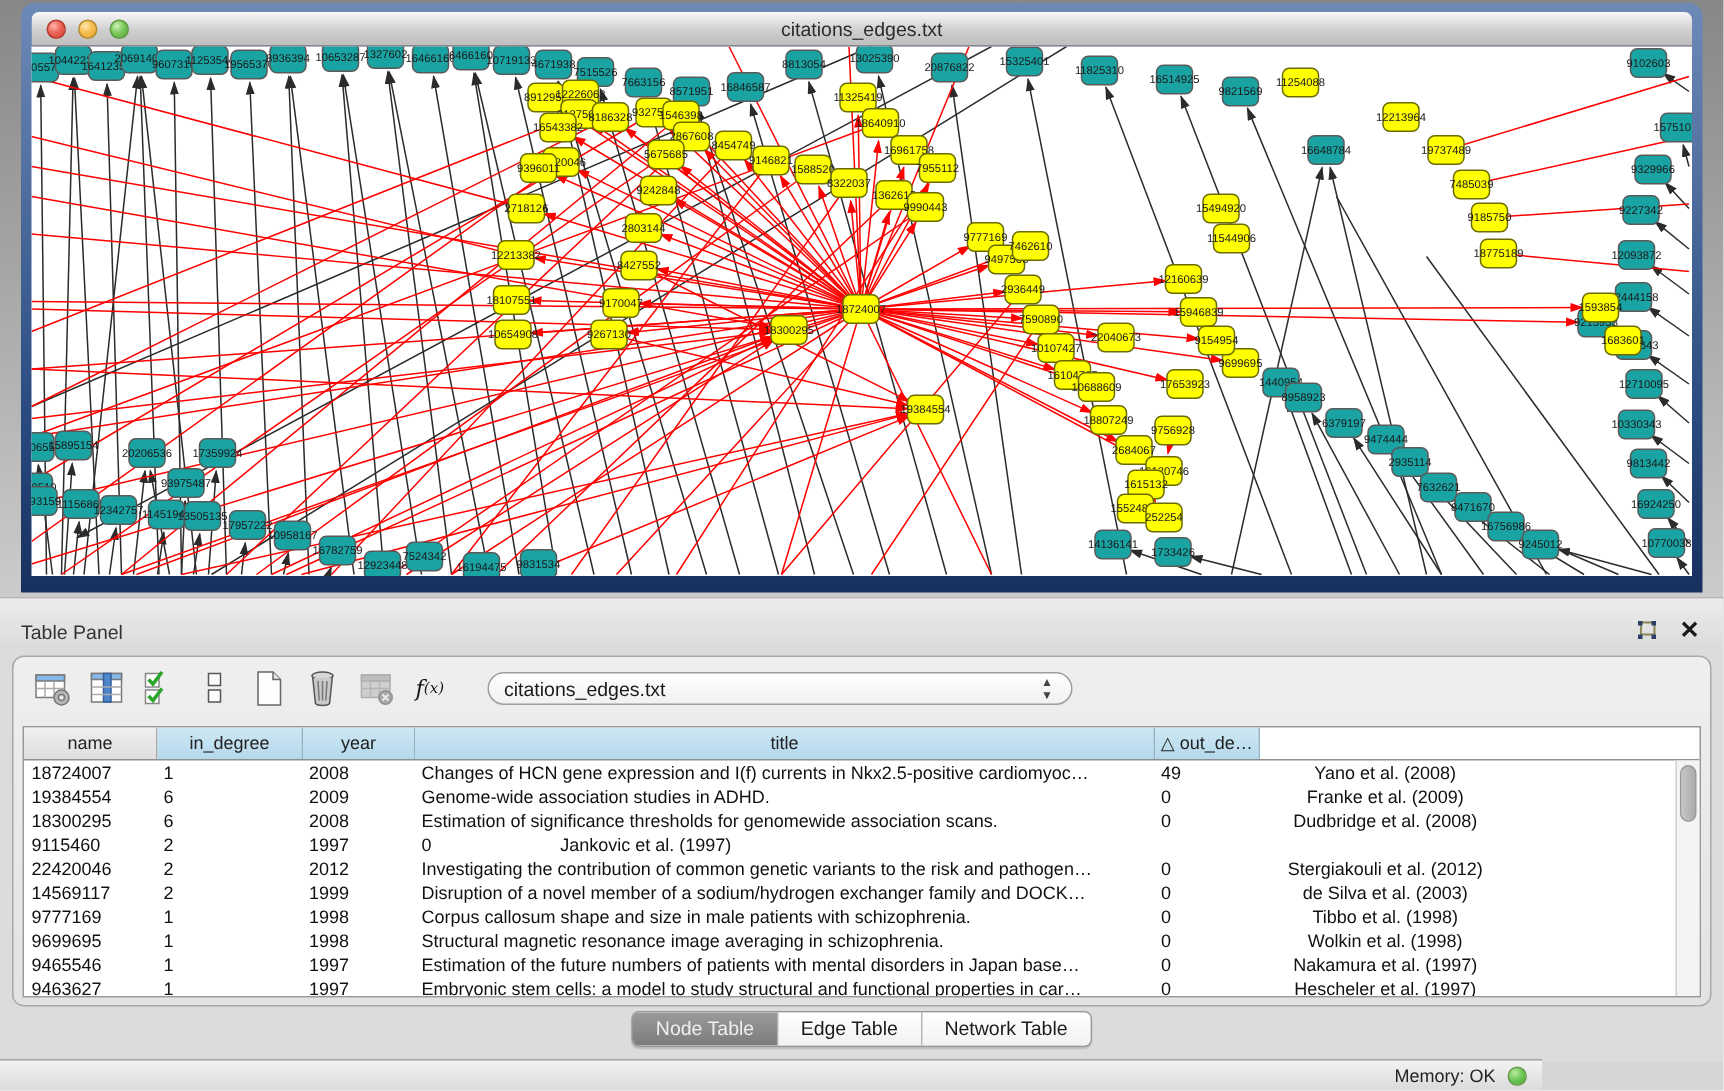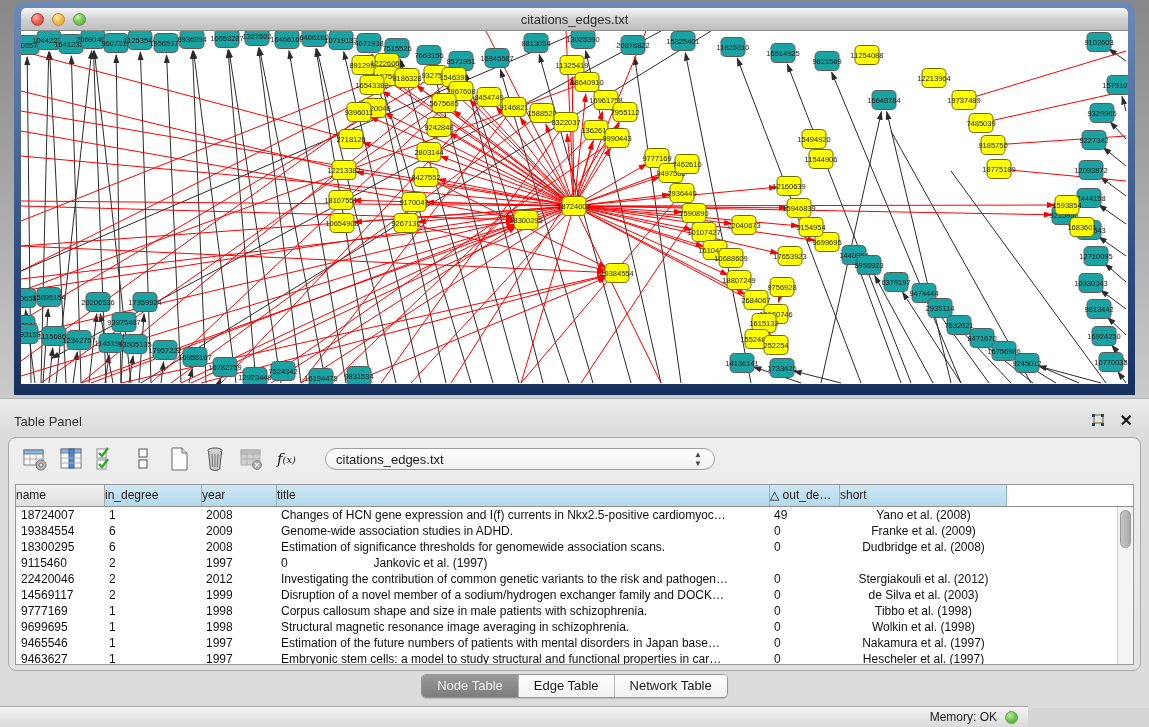--- a/index.html
+++ b/index.html
@@ -66,21 +66,21 @@
   }
   .dropdown-value{font-size:13px;color:#1a1a1a;padding-left:10px;flex:1;}
   .dropdown-arrows{position:absolute;right:12px;top:1px;display:flex;flex-direction:column;line-height:9px;color:#444;font-size:8px;}
   
   .table-wrap{
     position:absolute;left:6px;right:6px;top:46px;bottom:5px;
     background:#fff;border:1px solid #989898;overflow:hidden;
   }
   .thead{display:flex;height:21px;border-bottom:1px solid #8f8f8f;}
   .th{
-    box-sizing:border-box;font-size:12px;color:#222;text-align:left;
+    box-sizing:border-box;font-size:12px;color:#222;text-align:center;
     line-height:21px;white-space:nowrap;overflow:hidden;
     background:linear-gradient(#cfe7f4,#b4d9ec);border-right:1px solid #93b3c4;
   }
   .th.gray{background:linear-gradient(#f0f0f0,#dedede);border-right:1px solid #a8a8a8;}
   .tbody{position:absolute;left:0;right:15px;top:22px;bottom:0;overflow:hidden;}
   .tr{display:flex;height:16px;}
   .td{
     box-sizing:border-box;font-size:12px;color:#111;line-height:16px;
     padding:0 4px;white-space:nowrap;overflow:hidden;
   }
@@ -684,21 +684,20 @@
       </div>
     </div>
 
     <div class="table-wrap">
       <div class="thead" id="thead">
           <div class="th c0 gray">name</div>
           <div class="th c1">in_degree</div>
           <div class="th c2">year</div>
           <div class="th c3">title</div>
           <div class="th c4">△ out_de…</div>
-          <div class="th c5">short</div>
           <div class="th c6">pagerank</div>
         </div>
       <div class="tbody" id="tbody">
           <div class="tr">
             <div class="td c0">18724007</div>
             <div class="td c1">1</div>
             <div class="td c2">2008</div>
             <div class="td c3">Changes of HCN gene expression and I(f) currents in Nkx2.5-positive cardiomyoc…</div>
             <div class="td c4">49</div>
             <div class="td c5">Yano et al. (2008)</div>

